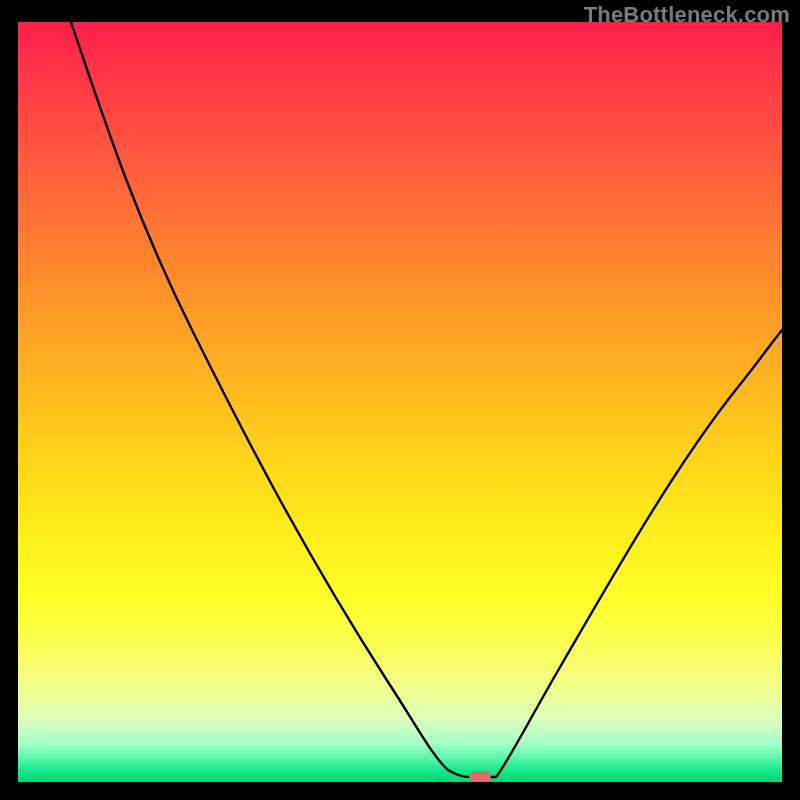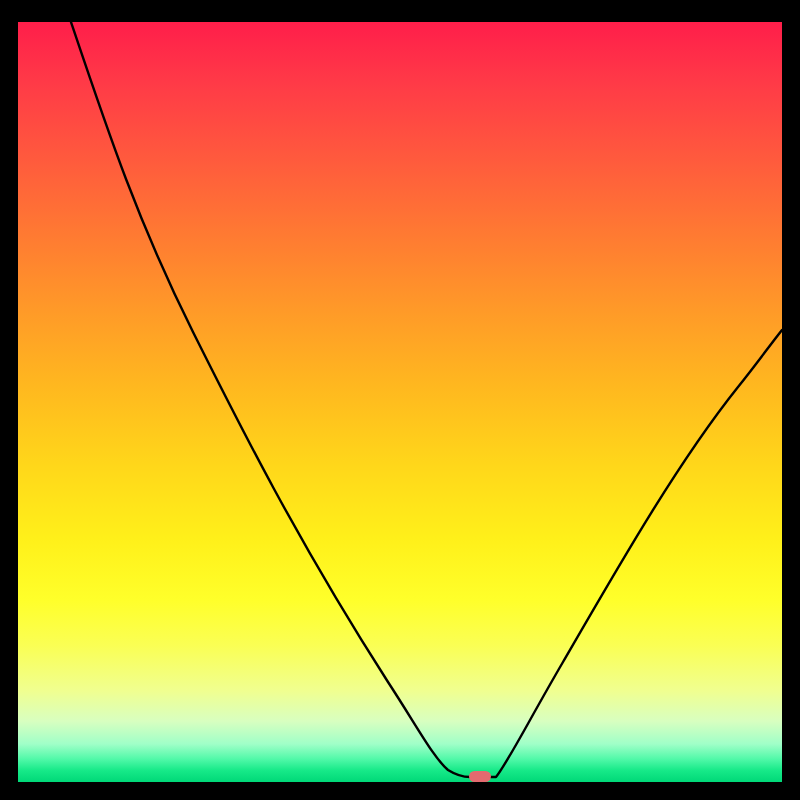--- a/index.html
+++ b/index.html
@@ -61,20 +61,21 @@
   }
   .marker {
     fill: #e46a6f;
     stroke: none;
   }
 </style>
 </head>
 <body>
 
 <div class="frame">
+  <div class="watermark">TheBottleneck.com</div>
   <div class="plot-area">
     <svg class="curve-svg" viewBox="0 0 764 760" preserveAspectRatio="none">
       <path class="curve-path" d="M 53 0
            C 90 110, 120 200, 175 310
            C 220 400, 280 520, 370 660
            C 400 706, 415 735, 430 748
            C 438 753, 445 755, 452 755
            L 478 755
            C 490 740, 510 700, 545 640
            C 600 545, 660 440, 720 365

